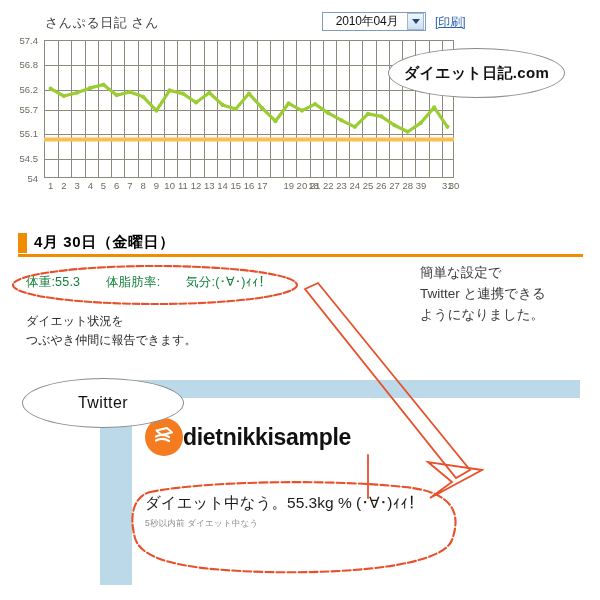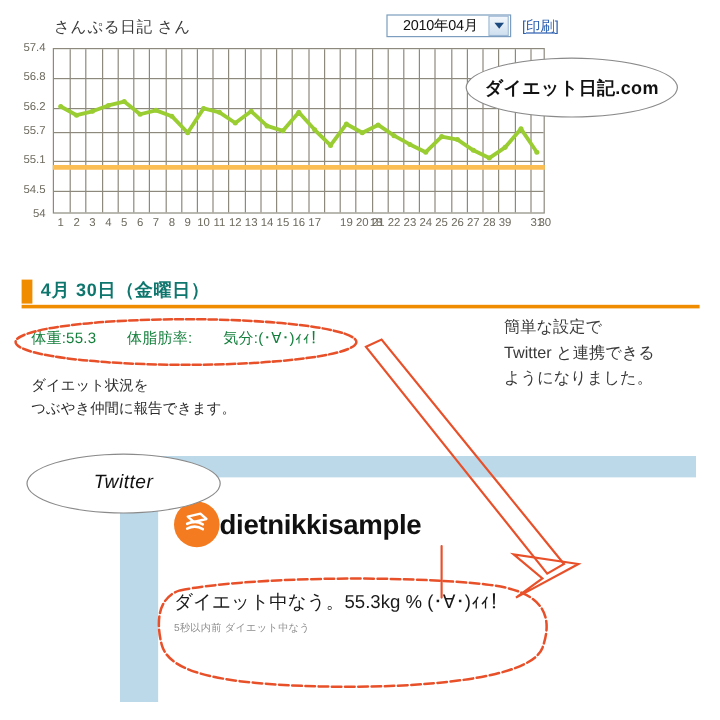--- a/index.html
+++ b/index.html
@@ -87,21 +87,21 @@
   
   .date-head{position:absolute;left:18px;top:233px;width:565px;height:22px;}
   .date-head .bar{
     position:absolute;left:0;top:0;width:9px;height:20px;background:#f08c00;
   }
   .date-head .rule{
     position:absolute;left:0;top:21px;width:565px;height:2.5px;background:#f08c00;
   }
   .date-head .dtxt{
     position:absolute;left:16px;top:0px;
-    font-size:15px;font-weight:bold;color:#0f766e;
+    font-size:15px;font-weight:bold;color:#000000;
     letter-spacing:.6px;white-space:nowrap;
   }
 
   .metrics{
     position:absolute;left:26px;top:274px;
     font-size:12.5px;color:#15803d;white-space:nowrap;letter-spacing:.2px;
   }
   .metrics .sp{display:inline-block;width:22px;}
   .note{
     position:absolute;left:26px;top:312px;
@@ -132,21 +132,21 @@
   .tw-text{font-size:15.5px;color:#1a1a1a;line-height:22px;white-space:nowrap;}
   .tw-link{font-size:18px;color:#2d7fd3;line-height:22px;display:block;margin-top:1px;}
   .tw-meta{font-size:8.5px;color:#8e8e8e;margin-top:4px;letter-spacing:.2px;}
 
   .bubble-tw{
     position:absolute;left:22px;top:378px;
     width:160px;height:48px;
     border:1.4px solid #8a8a8a;border-radius:50%;
     background:#fff;
     display:flex;align-items:center;justify-content:center;
-    font-size:16px;color:#111;letter-spacing:.4px;font-style:italic;
+    font-size:16px;color:#111;letter-spacing:.4px;
   }
 
   .ann-svg{position:absolute;left:0;top:0;width:600px;height:600px;pointer-events:none;}
 </style>
 </head>
 <body>
 
 <div class="page">
 
   <div class="chart-panel">

